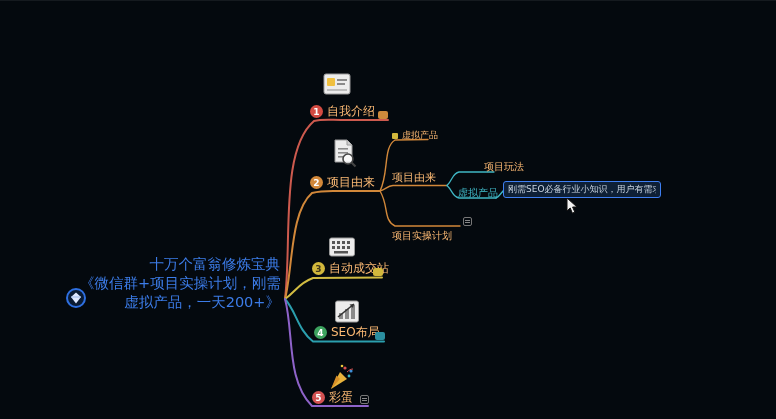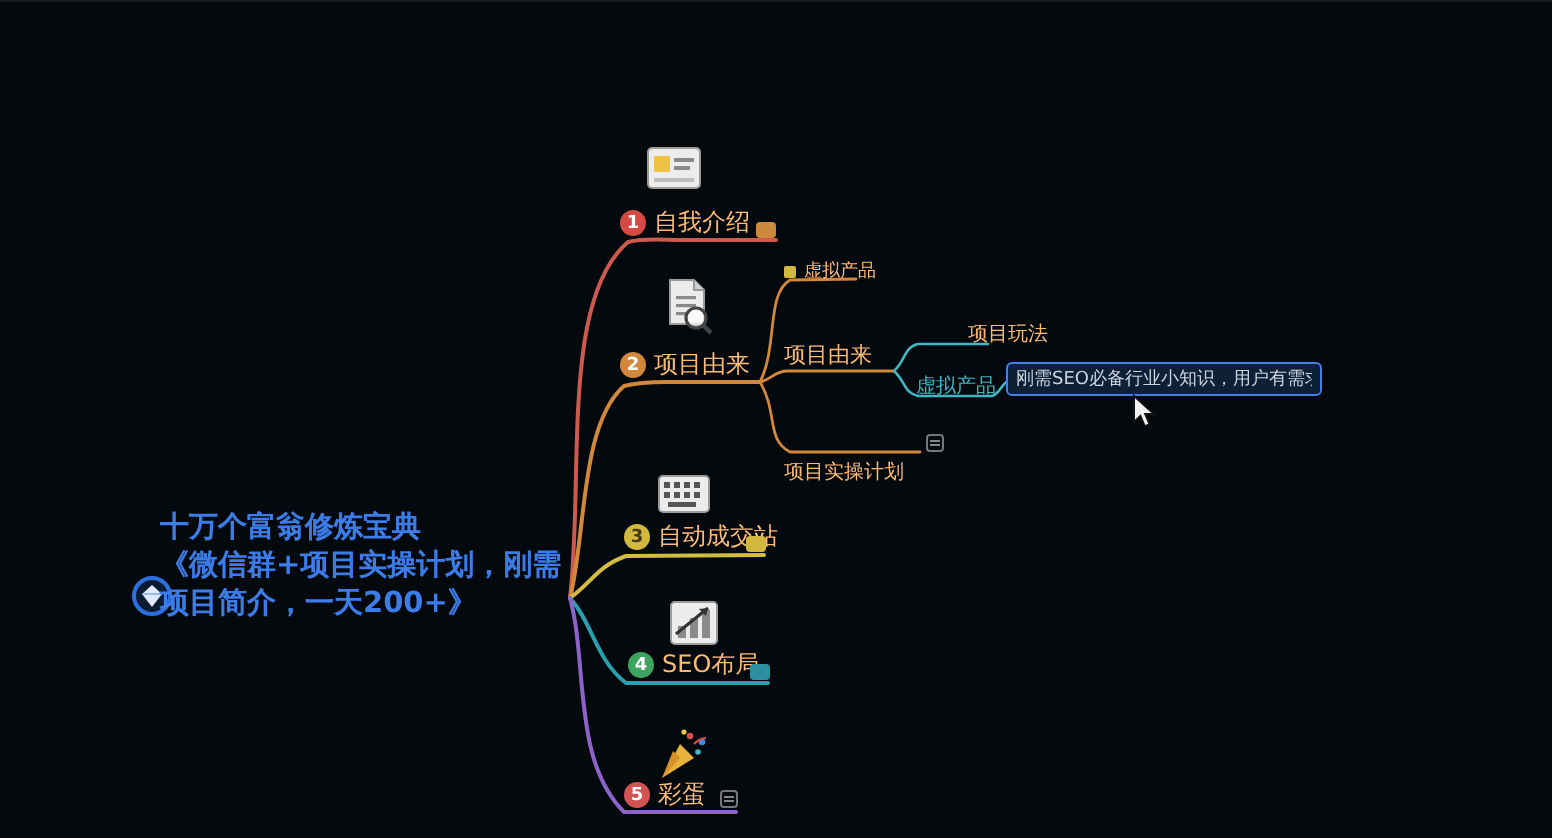--- a/index.html
+++ b/index.html
@@ -2,22 +2,22 @@
 <html><head>
 <meta charset="utf-8">
 <style>
   html,body{margin:0;padding:0;background:#04090e;}
   #stage{position:relative;width:776px;height:419px;background:#04090e;overflow:hidden;
          font-family:"DejaVu Sans","Liberation Sans",sans-serif;}
   #top-edge{position:absolute;left:0;top:0;width:776px;height:1px;background:rgba(255,255,255,.07);}
   #wires{position:absolute;left:0;top:0;pointer-events:none;}
 
   
-  .central{position:absolute;left:80px;top:255px;width:200px;text-align:left;
-           color:#3c7ce8;font-weight:bold;font-size:14.5px;line-height:19px;}
+  .central{position:absolute;left:80px;top:255px;width:200px;text-align:right;
+           color:#3c7ce8;font-weight:normal;font-size:14.5px;line-height:19px;}
   .central div{white-space:nowrap;}
   .gem{position:absolute;left:66px;top:288px;width:20px;height:20px;}
 
   
   .node{position:absolute;display:flex;align-items:center;gap:4px;white-space:nowrap;height:15px;}
   .num{width:13px;height:13px;border-radius:50%;color:#fff;font-size:9px;font-weight:bold;
        display:flex;align-items:center;justify-content:center;flex:0 0 auto;}
   .lbl{font-size:12px;color:#fdba74;}
   .lbl.sm{font-size:10px;}
   .lbl.xs{font-size:9px;}
@@ -66,21 +66,21 @@
   <span class="gem">
     <svg width="20" height="20" viewBox="0 0 20 20">
       <circle cx="10" cy="10" r="9" fill="#0a1b33" stroke="#2e6fe0" stroke-width="2"></circle>
       <path d="M10 4.5 L15 9 L10 15.5 L5 9 Z" fill="#dfe9ff"></path>
       <path d="M5 9 L15 9" stroke="#9db9e8" stroke-width="1"></path>
     </svg>
   </span>
   <div class="central">
     <div>十万个富翁修炼宝典</div>
     <div>《微信群+项目实操计划，刚需</div>
-    <div>项目简介，一天200+》</div>
+    <div>虚拟产品，一天200+》</div>
   </div>
 
   <span class="icon" style="left:322px;top:70px">
     <svg width="30" height="28" viewBox="0 0 30 28">
       <rect x="2" y="4" width="26" height="20" rx="2" fill="#ececec" stroke="#9a9a9a"></rect>
       <rect x="5" y="8" width="8" height="8" rx="1" fill="#f0c040"></rect>
       <rect x="15" y="9" width="10" height="2" fill="#8a8a8a"></rect>
       <rect x="15" y="13" width="8" height="2" fill="#8a8a8a"></rect>
       <rect x="5" y="19" width="20" height="2" fill="#bdbdbd"></rect>
     </svg>

